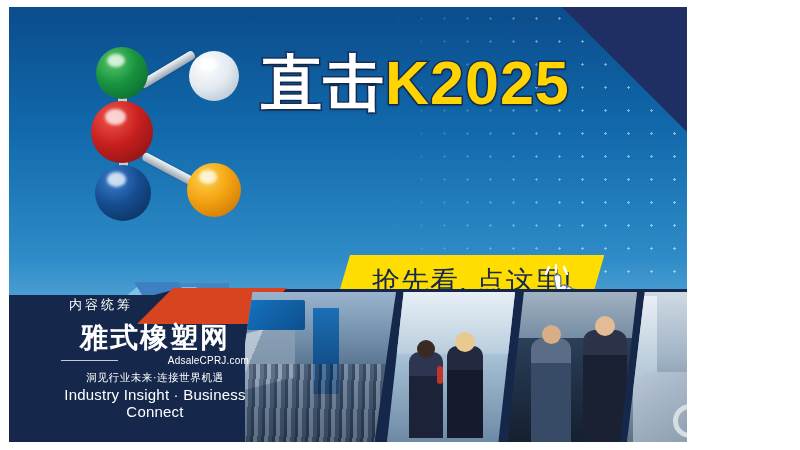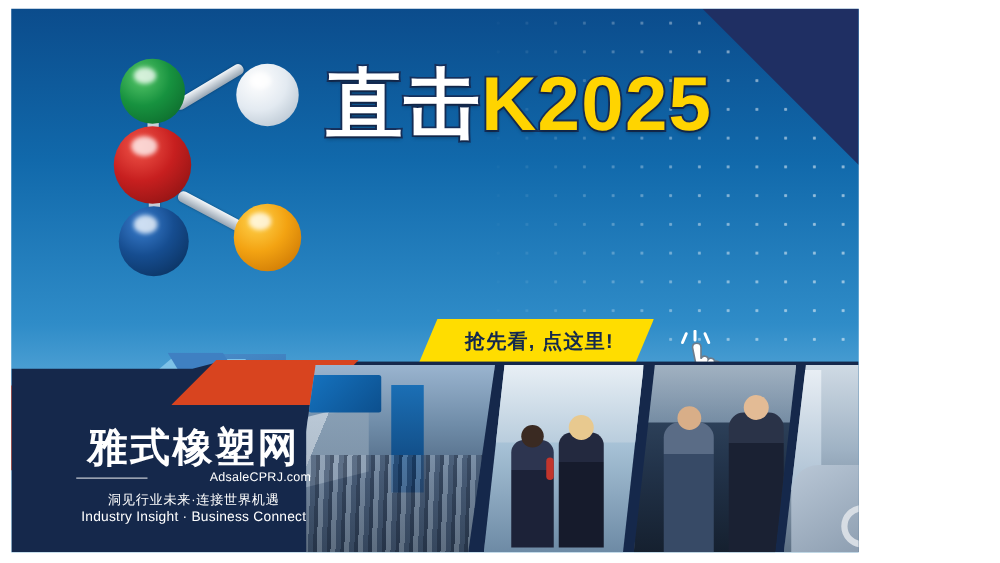--- a/index.html
+++ b/index.html
@@ -164,40 +164,40 @@
     color:#ffffff; font-size:20px; font-weight:bold; line-height:1.45;
     text-shadow:0 1px 3px rgba(8,40,75,.55);
     white-space:nowrap;
   }
 
   
   .cta-wrap { position:absolute; left:325px; top:248px; }
   .cta {
     position:relative;
     background:#ffdd00; color:#14294d;
-    font-size:16px; font-weight:bold; letter-spacing:1px;
+    font-size:28px; font-weight:normal; letter-spacing:1px;
     padding:8px 32px 9px 38px;
     clip-path:polygon(16px 0, 100% 0, calc(100% - 16px) 100%, 0 100%);
     box-shadow:0 3px 7px rgba(0,0,0,.25);
     white-space:nowrap;
     display:inline-block;
   }
   .cursor { position:absolute; left:210px; top:9px; width:40px; height:44px; }
   .cursor svg { display:block; }
 
   
   .credit { position:absolute; left:52px; bottom:22px; width:188px; text-align:center; color:#ffffff; }
   .credit .label { font-size:13px; letter-spacing:3px; margin-bottom:10px; text-align:left; padding-left:8px; }
-  .credit .cn-logo { font-size:32px; font-weight:bold; letter-spacing:2px; line-height:1; }
+  .credit .cn-logo { font-size:28px; font-weight:bold; letter-spacing:2px; line-height:1; }
   .credit .en-logo { font-size:14.5px; font-weight:bold; letter-spacing:.3px; margin-top:2px; }
   .credit .url-row { display:flex; align-items:center; gap:6px; margin:3px 0 5px 0; }
   .credit .url-row .line { flex:1; height:1px; background:rgba(255,255,255,.75); }
   .credit .url-row .url { font-size:10px; letter-spacing:.2px;margin-left:44px; }
   .credit .tag-cn { font-size:10.5px; letter-spacing:.6px; }
-  .credit .tag-en { font-size:11px; letter-spacing:.2px; margin-top:1px; }
+  .credit .tag-en { font-size:15px; letter-spacing:.2px; margin-top:1px; }
 </style>
 </head>
 <body>
 
 <div class="banner">
   <div class="stage">
 
     <div class="dots"></div>
     <div class="tr-navy"></div>
     <div class="tr-orange"></div>
@@ -283,20 +283,21 @@
         <div class="inner">
 
           <div class="rep"></div>
           <div class="mic2"></div>
         </div>
       </div>
 
     </div>
 
     <div class="credit">
+      <div class="label">内容统筹</div>
       <div class="cn-logo">雅式橡塑网</div>
       <div class="url-row">
         <span class="line"></span>
         <span class="url">AdsaleCPRJ.com</span>
       </div>
       <div class="tag-cn">洞见行业未来·连接世界机遇</div>
       <div class="tag-en">Industry Insight · Business Connect</div>
     </div>
 
   </div>

